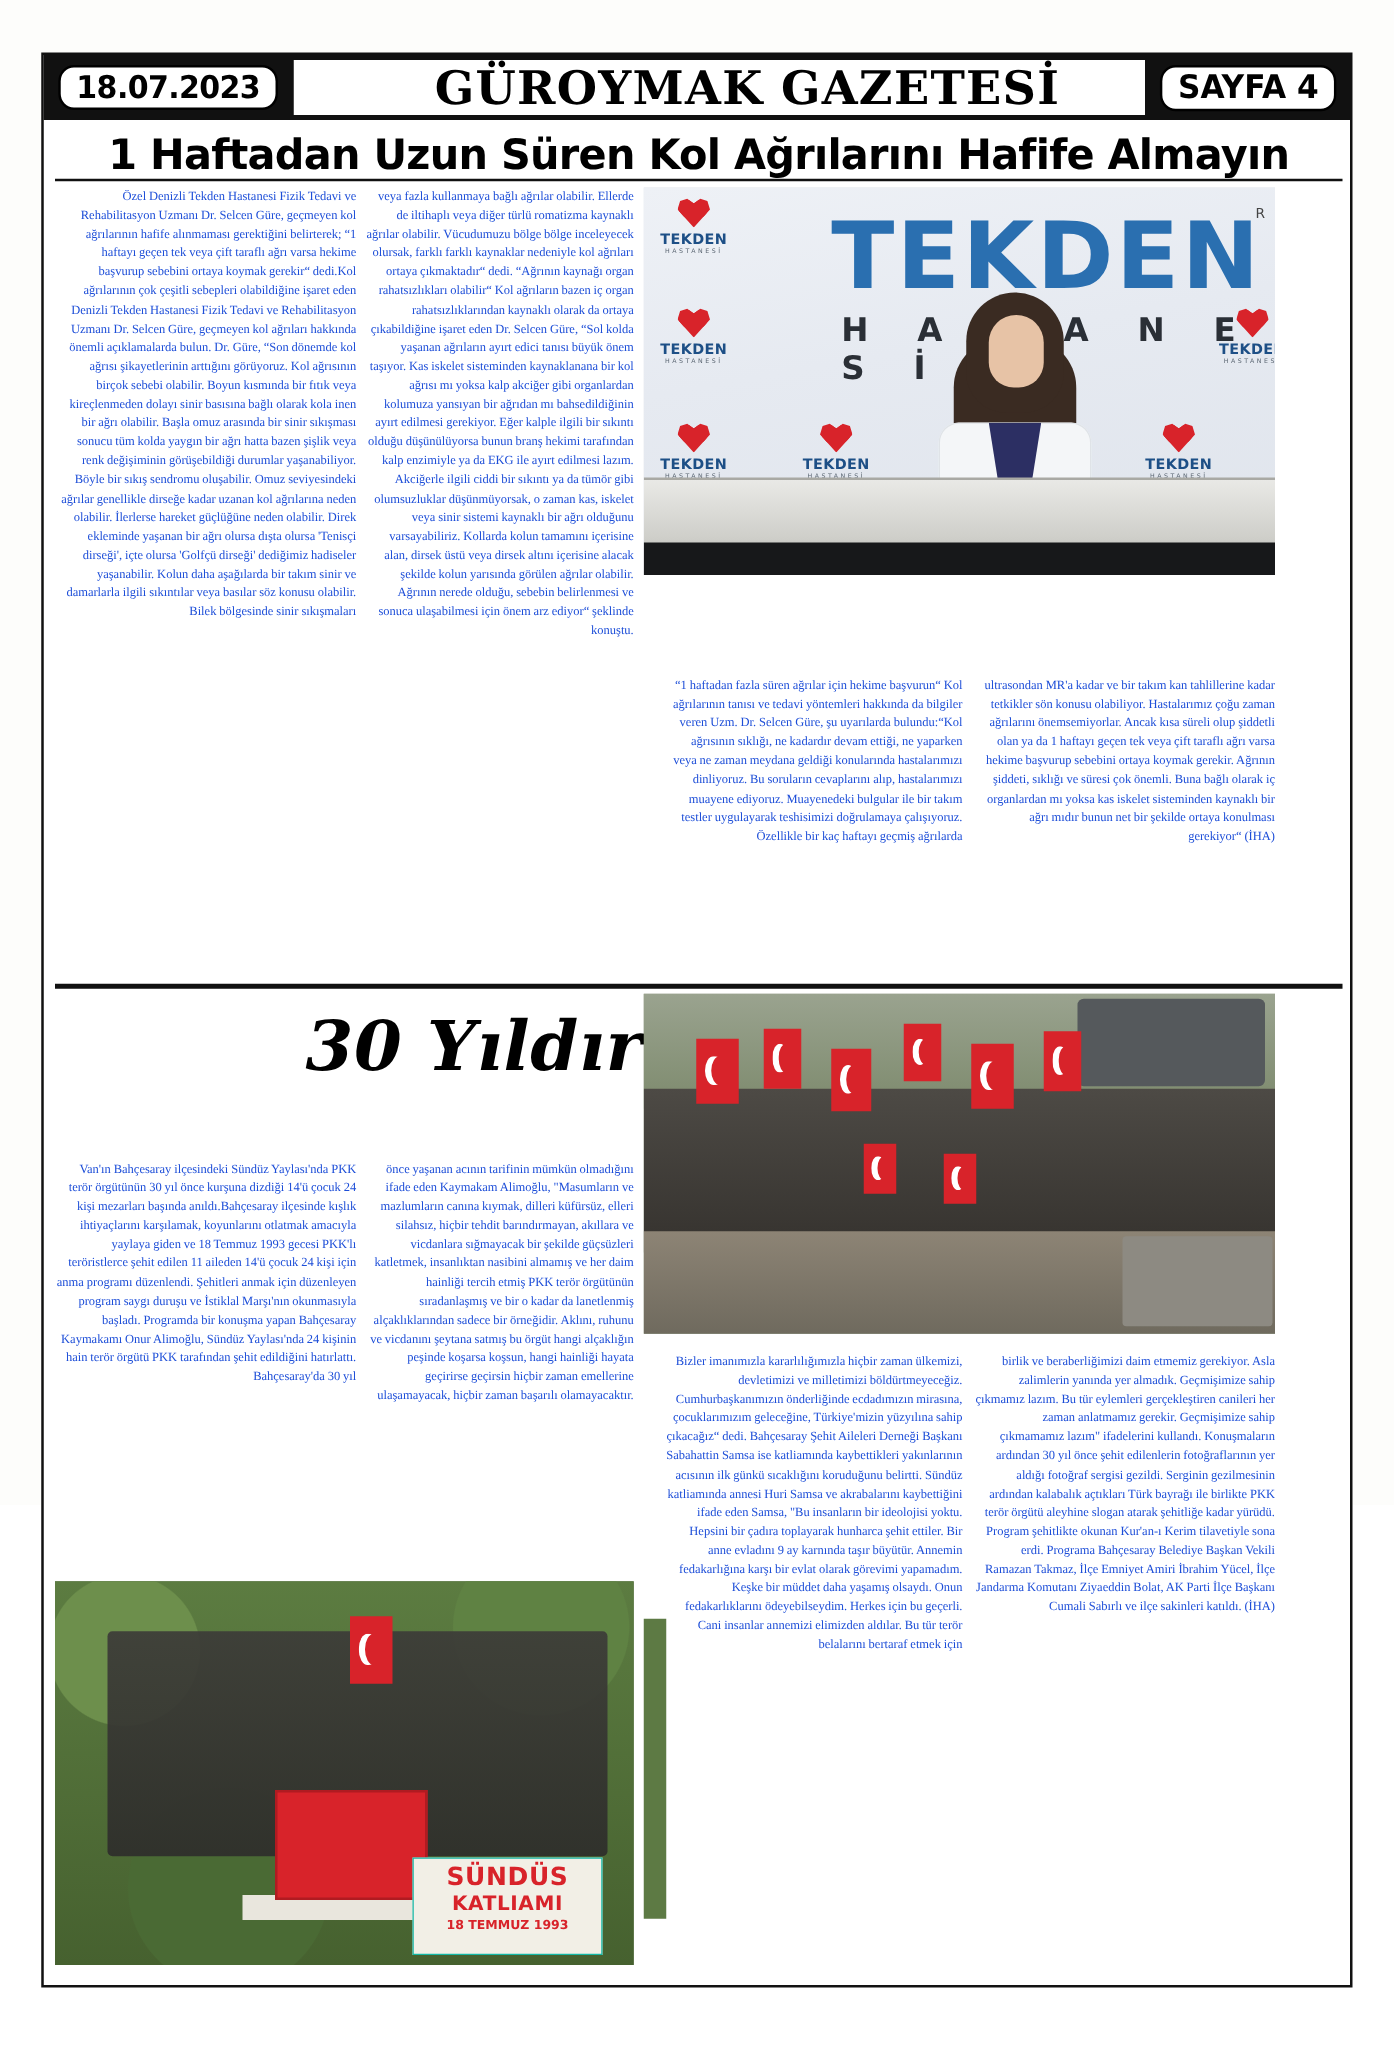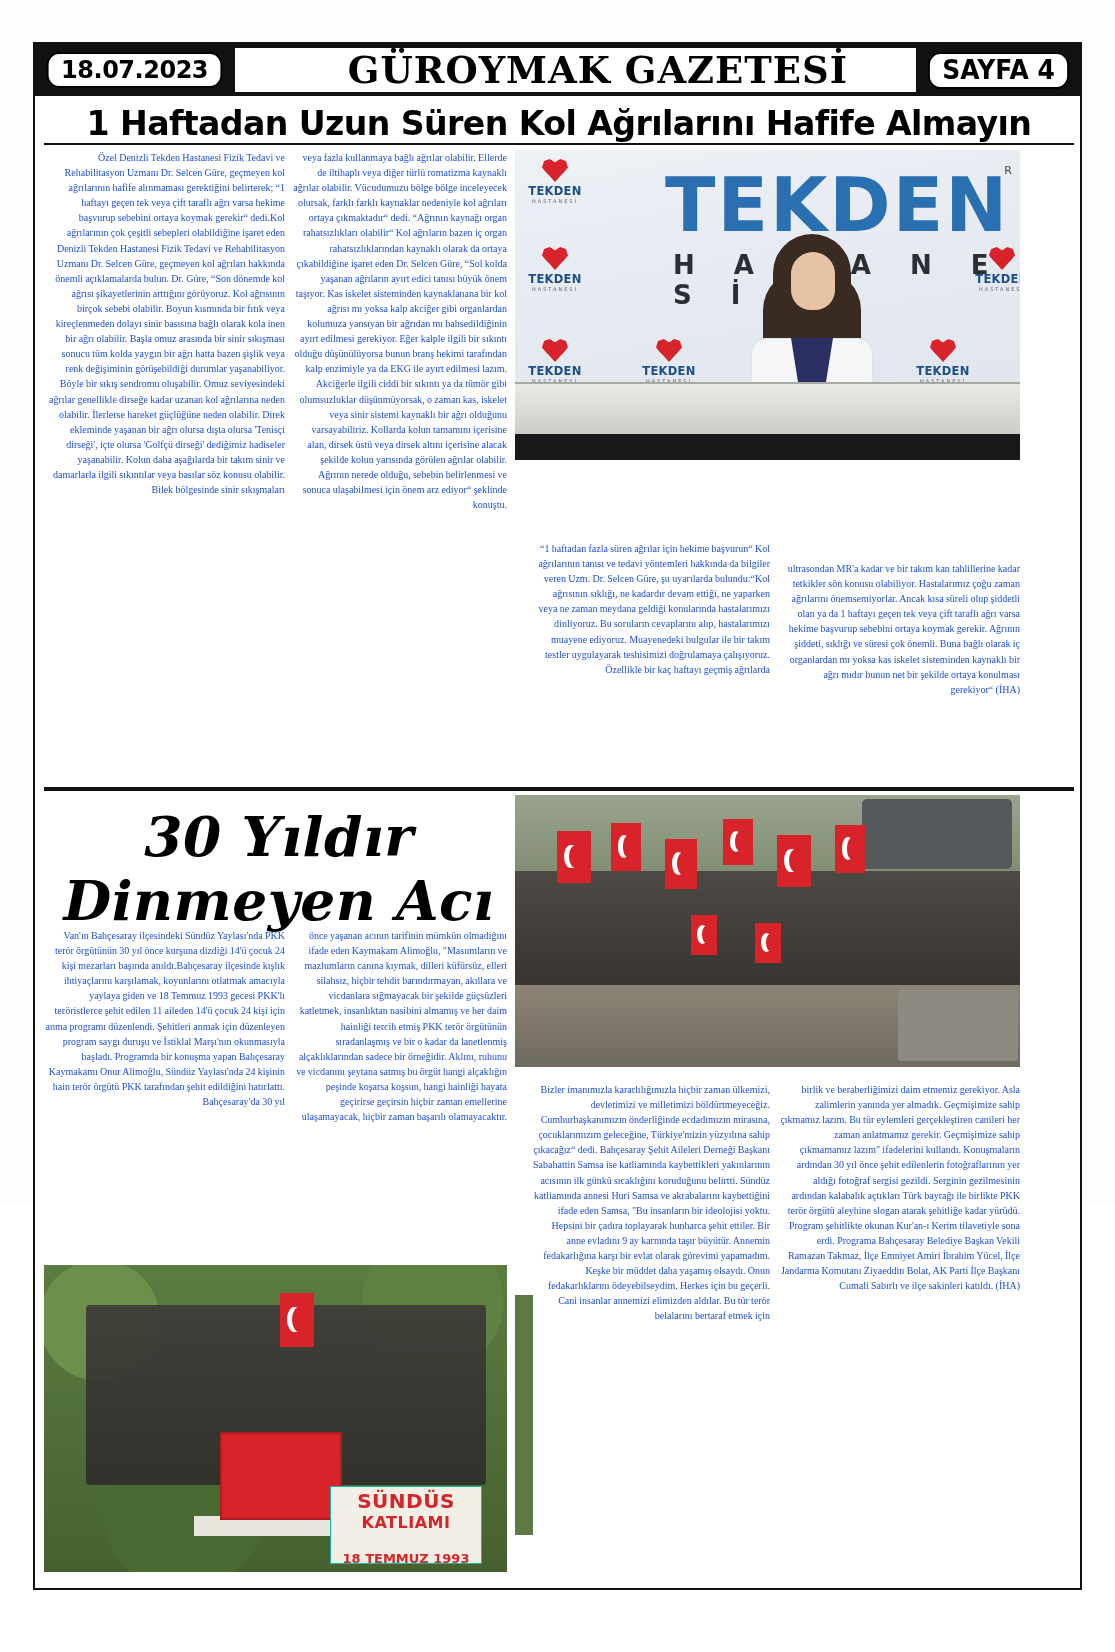--- a/index.html
+++ b/index.html
@@ -65,21 +65,21 @@
     font-size:10px;line-height:15.1px;color:#1d4ed8;
     text-align:right;
     -webkit-hyphens:none;hyphens:none;
     word-spacing:-0.2px;
   }
 
   
   #a1c1{left:44px;top:150px;width:241px;height:625px;}
   #a1c2{left:292px;top:150px;width:215px;height:625px;}
   #a1c3{left:533px;top:541px;width:237px;height:235px;}
-  #a1c4{left:780px;top:541px;width:240px;height:235px;margin-top:20px;}
+  #a1c4{left:780px;top:541px;width:240px;height:235px;}
 
   
   .tekden{
     position:absolute;left:515px;top:150px;width:505px;height:310px;
     overflow:hidden;background:#dfe3ea;
   }
   .tekden .backdrop{
     position:absolute;inset:0;
     background:linear-gradient(170deg,#eef1f6 0%,#e6eaf1 42%,#dfe4ec 100%);
   }
@@ -140,21 +140,21 @@
   }
   .doctor .scrub{
     position:absolute;left:44px;top:104px;width:42px;height:74px;background:#2c2f63;
     clip-path:polygon(0 0,100% 0,72% 100%,28% 100%);
   }
 
   
   .a2-headline{
     position:absolute;left:44px;top:805px;width:470px;
     font-family:"DejaVu Serif", serif;font-style:italic;font-weight:bold;
-    font-size:55px;line-height:64px;color:#000;text-align:center;
+    font-size:55px;line-height:64px;color:#000;text-align:right;
     letter-spacing:0.5px;
   }
   #a2c1{left:44px;top:928px;width:241px;height:322px;}
   #a2c2{left:292px;top:928px;width:215px;height:322px;}
   #a2c3{left:533px;top:1082px;width:237px;height:490px;}
   #a2c4{left:780px;top:1082px;width:240px;height:490px;}
 
   
   .rally{
     position:absolute;left:515px;top:795px;width:505px;height:272px;overflow:hidden;
@@ -197,21 +197,21 @@
     position:absolute;left:150px;bottom:36px;width:172px;height:20px;background:#e9e6dd;
   }
   .sign{
     position:absolute;left:286px;bottom:8px;width:152px;height:78px;
     background:#f2efe6;border:1px solid #14b8a6;
     font-family:"DejaVu Sans", sans-serif;text-align:center;
     color:#d8232a;font-weight:bold;overflow:hidden;padding-top:4px;box-sizing:border-box;
   }
   .sign .l1{display:block;font-size:20px;line-height:21px;letter-spacing:.5px;}
   .sign .l2{display:block;font-size:16px;line-height:21px;letter-spacing:.5px;}
-  .sign .l3{display:block;font-size:13px;line-height:12px;margin-top:20px;}
+  .sign .l3{display:block;font-size:10px;line-height:12px;margin-top:2px;}
 
   
   .portrait{
     position:absolute;left:515px;top:1295px;width:18px;height:240px;overflow:hidden;
     background:#5d7a44;
   }
 </style>
 </head>
 <body>
 
@@ -287,21 +287,20 @@
   </div>
 
   <div class="col" id="a1c3">“1 haftadan fazla süren ağrılar için hekime başvurun“
 Kol ağrılarının tanısı ve tedavi yöntemleri hakkında da bilgiler veren Uzm. Dr. Selcen Güre, şu uyarılarda bulundu:“Kol ağrısının sıklığı, ne kadardır devam ettiği, ne yaparken veya ne zaman meydana geldiği konularında hastalarımızı dinliyoruz. Bu soruların cevaplarını alıp, hastalarımızı muayene ediyoruz. Muayenedeki bulgular ile bir takım testler uygulayarak teshisimizi doğrulamaya çalışıyoruz. Özellikle bir kaç haftayı geçmiş ağrılarda</div>
   <div class="col" id="a1c4">ultrasondan MR'a kadar ve bir takım kan tahlillerine kadar tetkikler sön konusu olabiliyor. Hastalarımız çoğu zaman ağrılarını önemsemiyorlar. Ancak kısa süreli olup şiddetli olan ya da 1 haftayı geçen tek veya çift taraflı ağrı varsa hekime başvurup sebebini ortaya koymak gerekir. Ağrının şiddeti, sıklığı ve süresi çok önemli. Buna bağlı olarak iç organlardan mı yoksa kas iskelet sisteminden kaynaklı bir ağrı mıdır bunun net bir şekilde ortaya konulması gerekiyor“ (İHA)</div>
 
   <div class="rule-thin" style="left:44px;top:787px;width:1030px;height:4px;"></div>
 
   <div class="a2-headline">
     <div>30 Yıldır</div>
-    <div>Dinmeyen Acı</div>
   </div>
 
   <div class="rally">
     <div class="sky"></div>
     <div class="truck"></div>
     <div class="crowd"></div>
     <div class="ground"></div>
     <div class="wall"></div>
     <div class="flag" style="left:42px;top:36px;width:34px;height:52px;"></div>
     <div class="flag" style="left:96px;top:28px;width:30px;height:48px;"></div>

